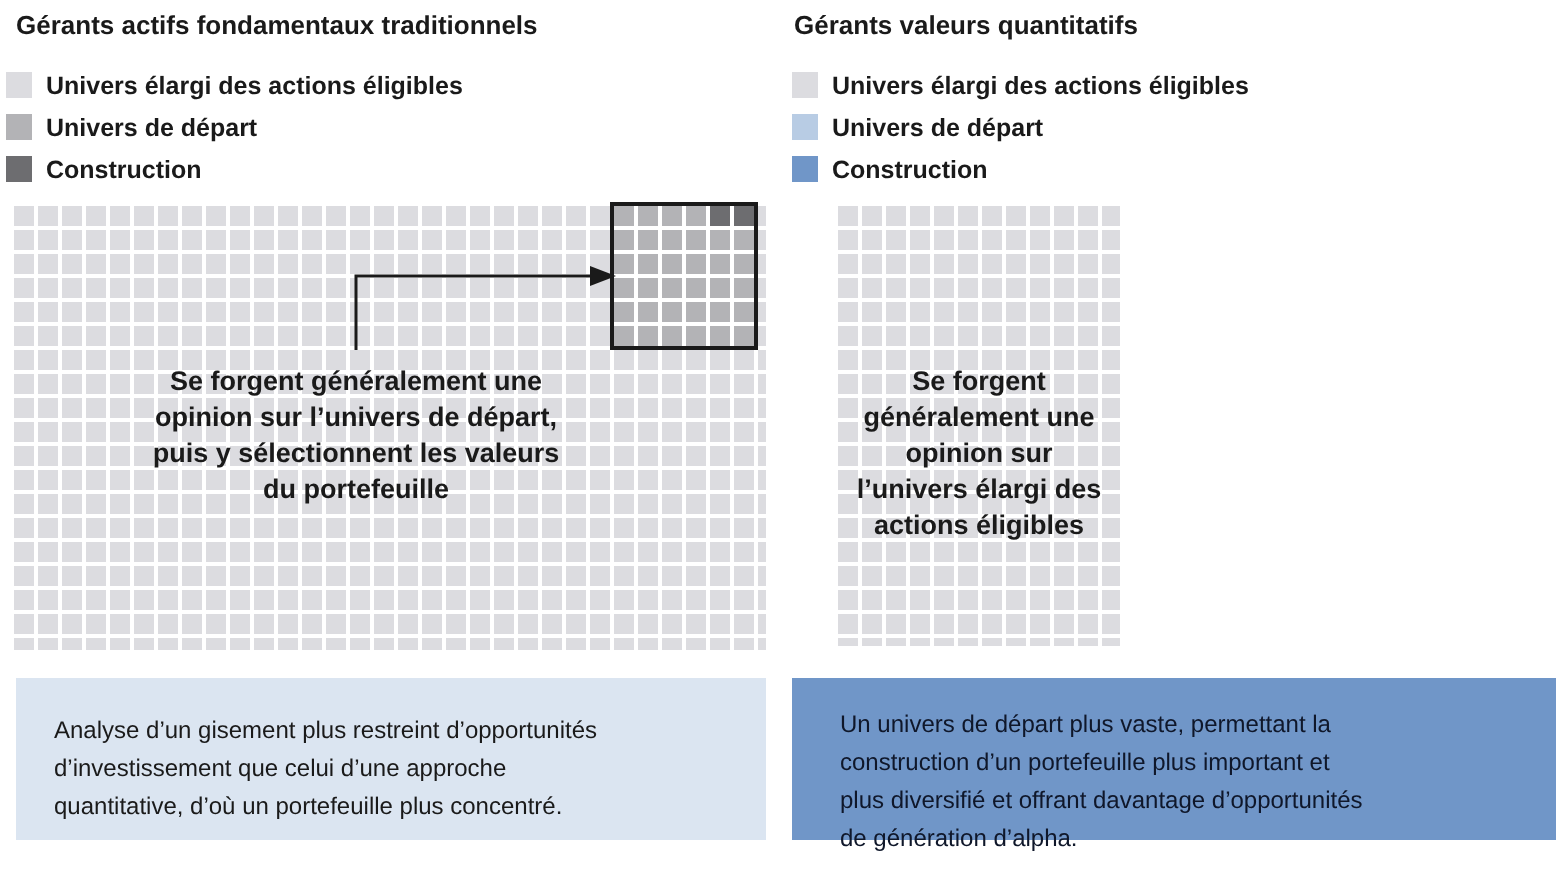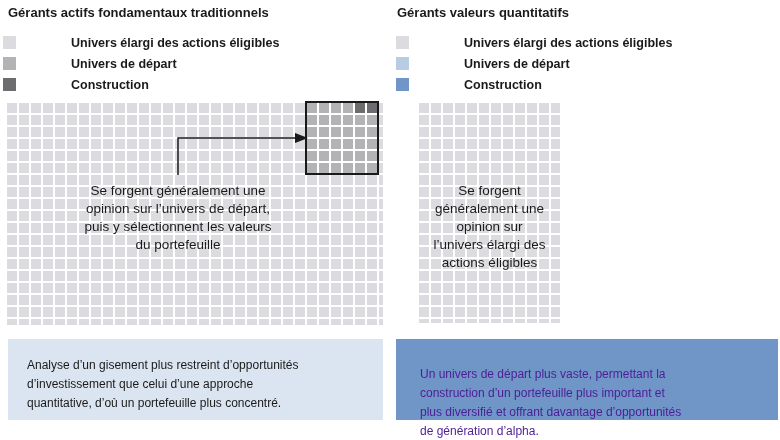--- a/index.html
+++ b/index.html
@@ -8,21 +8,21 @@
     --box-left-bg:#dbe5f1; --box-right-bg:#7096c8;
     --grid-gap:#ffffff; --border-dark:#1a1a1a; --text:#1a1a1a;
   }
   *{margin:0;padding:0;box-sizing:border-box;}
   html,body{background:#fff;}
   body{font-family:"Liberation Sans",sans-serif;color:var(--text,#1a1a1a);}
   .page{position:relative;width:780px;height:440px;background:#fff;overflow:hidden;}
 
   .panel-title{position:absolute;top:5px;font-size:13px;font-weight:bold;letter-spacing:0;}
   .legend{position:absolute;top:36px;}
-  .legend-row{display:flex;height:13px;margin-bottom:8px;gap:48px;}
+  .legend-row{display:flex;height:13px;margin-bottom:8px;}
   .swatch{width:13px;height:13px;margin-right:7px;flex:0 0 13px;}
   .legend-label{font-size:12.5px;font-weight:bold;white-space:nowrap;}
   .sw-light-gray{background:var(--cell-light-gray);}
   .sw-mid-gray{background:var(--cell-mid-gray);}
   .sw-dark-gray{background:var(--cell-dark-gray);}
   .sw-light-blue{background:var(--cell-light-blue);}
   .sw-dark-blue{background:var(--cell-dark-blue);}
 
   
   .pattern{
@@ -36,37 +36,37 @@
   .pat-light-blue{--c:var(--cell-light-blue);}
   .pat-dark-blue{--c:var(--cell-dark-blue);}
 
   .grid-area-left{position:absolute;left:7px;top:103px;width:376px;height:222px;}
   .mini-grid{position:absolute;left:298px;top:-2px;width:74px;height:74px;
     border:2px solid var(--border-dark);}
   .mini-construction{position:absolute;top:0;right:0;width:22px;height:10px;
     background:linear-gradient(to right,var(--cell-dark-gray) 0 10px,var(--grid-gap,#fff) 10px 12px,var(--cell-dark-gray) 12px 22px);}
   .arrow-svg{position:absolute;left:0;top:0;}
 
-  .caption{position:absolute;font-size:13.5px;font-weight:normal;line-height:18px;
+  .caption{position:absolute;font-size:13.5px;font-weight:bold;line-height:18px;
     text-align:center;white-space:pre-line;}
   .caption-left{left:31px;top:79px;width:280px;}
 
   .grid-area-right{position:absolute;left:397px;top:101px;width:381px;height:222px;margin-left:22px;}
   .right-gray{position:absolute;left:0;top:2px;width:141px;height:220px;}
   .blue-grid{position:absolute;left:144px;top:0;width:237px;height:222px;
     border:2px solid var(--border-dark);}
   .blue-construction{position:absolute;top:0;right:0;width:62px;height:24px;
     border-left:2px solid var(--border-dark);border-bottom:2px solid var(--border-dark);}
   .caption-gray{left:0;top:81px;width:141px;}
   .caption-blue{left:0;top:82px;width:233px;}
 
   .footer-box{position:absolute;top:339px;height:81px;font-size:12px;line-height:19px;
     white-space:pre-line;}
   .footer-left{left:8px;width:375px;background:var(--box-left-bg);padding:17px 19px;}
-  .footer-right{left:396px;width:382px;background:var(--box-right-bg);padding:26px 24px;color:#4c1d95;}
+  .footer-right{left:396px;width:382px;background:var(--box-right-bg);padding:14px 24px;color:#0f172a;}
 </style>
 </head>
 <body>
 
 <div class="page">
 
   <div>
     <div class="panel-title" style="left:8px;">Gérants actifs fondamentaux traditionnels</div>
 
     <div class="legend" style="left:3px;">

